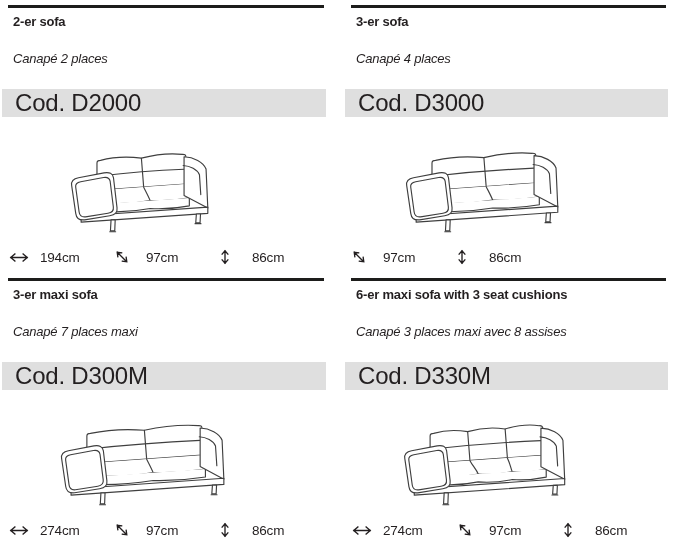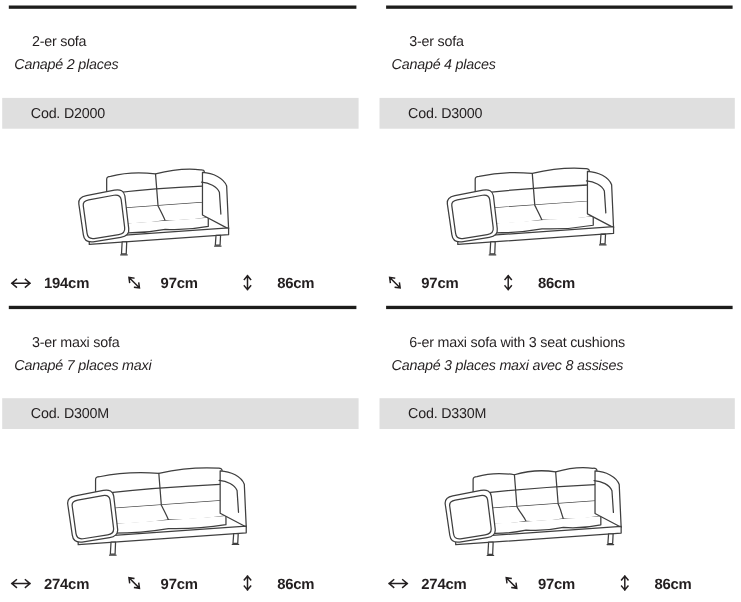--- a/index.html
+++ b/index.html
@@ -14,45 +14,45 @@
   .card{position:absolute;}
   .card.r1{top:5px;height:268px;}
   .card.r2{top:278px;height:266px;}
   .card.c1{left:2px;width:324px;}
   .card.c2{left:345px;width:323px;}
   .topline{
     position:absolute;top:0;left:6px;right:2px;height:3px;
     background:var(--divider-color,#1d1d1b);
   }
   .title{
-    position:absolute;top:9px;left:11px;margin:16px;
-    font-size:13px;font-weight:normal;letter-spacing:-0.2px;
+    position:absolute;top:9px;left:11px;margin:0;
+    font-size:13px;font-weight:bold;letter-spacing:-0.2px;
   }
   .subtitle{
     position:absolute;top:46px;left:11px;margin:0;
     font-size:13px;font-style:italic;letter-spacing:-0.2px;text-align:right;
   }
   .code-banner{
     position:absolute;top:84px;left:0;right:0;height:28px;
     background:var(--banner-bg,#dfdfdf);
   }
   .code-banner span{
-    display:block;padding-left:26px;line-height:28px;
-    font-size:13px;letter-spacing:-0.2px;
+    display:block;padding-left:13px;line-height:28px;
+    font-size:24px;letter-spacing:-0.2px;
   }
   .drawing{position:absolute;top:136px;}
   .card:nth-child(1) .drawing{left:58px;}
   .card:nth-child(2) .drawing{left:50px;}
   .card:nth-child(3) .drawing{left:48px;}
   .card:nth-child(4) .drawing{left:48px;}
   .dims{
     position:absolute;top:243px;left:6px;right:0;
     display:flex;align-items:center;
   }
-  .dim{display:flex;align-items:center;width:106px;flex:0 0 106px;font-weight:bold;}
+  .dim{display:flex;align-items:center;width:106px;flex:0 0 106px;}
   .dim-icon{width:24px;flex:0 0 24px;display:flex;align-items:center;}
   .dim-icon svg{display:block;}
   .dim-value{font-size:13.5px;letter-spacing:-0.2px;margin-left:8px;white-space:nowrap;}
 </style>
 </head>
 <body>
 
 <div class="page" style="--background: #ffffff; --text-color: #231f20; --banner-bg: #dfdfdf; --divider-color: #1d1d1b; --line-art-color: #3f3f3f;">
 
   <section class="card r1 c1">

